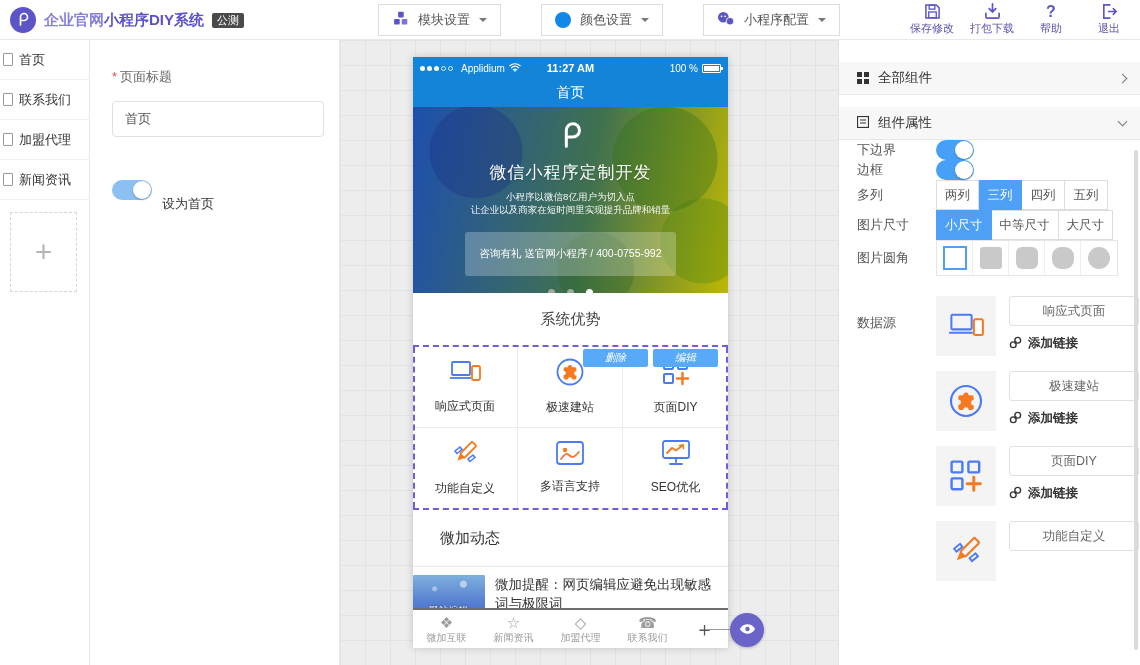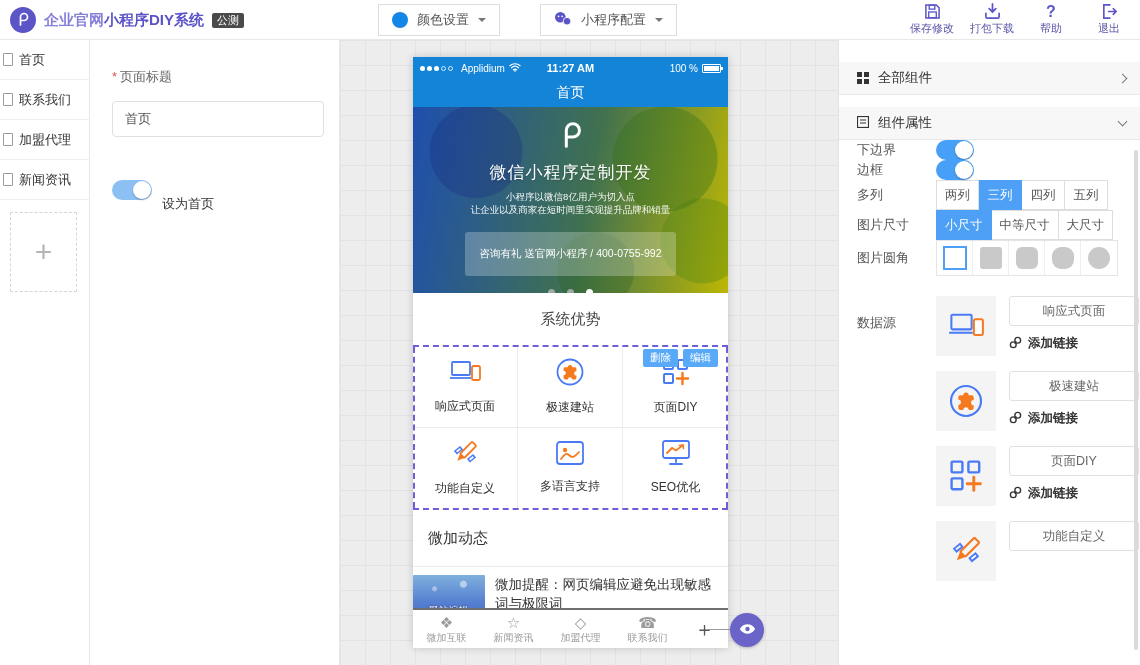--- a/index.html
+++ b/index.html
@@ -82,23 +82,23 @@
   .section-head { height:52px; display:flex; align-items:center; justify-content:center; font-size:15px; color:#444; background:#fff; }
 
   .fgrid { position:relative; height:165px; border-top:2px dashed #6c5fd8; border-bottom:2px dashed #6c5fd8; }
   .fgrid::before,.fgrid::after { content:""; position:absolute; top:0; bottom:0; width:0; border-left:2px dashed #6c5fd8; }
   .fgrid::before { left:0; } .fgrid::after { right:0; }
   .fgrid-inner { display:grid; grid-template-columns:1fr 1fr 1fr; grid-template-rows:1fr 1fr; height:100%; }
   .fcell { border-right:1px solid #ececec; border-bottom:1px solid #ececec; display:flex; flex-direction:column; align-items:center; justify-content:center; gap:8px; cursor:pointer; }
   .fcell:nth-child(3n) { border-right:none; } .fcell:nth-child(n+4) { border-bottom:none; }
   .fcell .flabel { font-size:12px; color:#333; }
   .sel-badges { position:absolute; top:2px; right:10px; display:flex; gap:5px; z-index:3; }
-  .sel-badge { background:#58a9f8; color:#fff; font-size:10.5px; padding:2px 7px; border-radius:2px; cursor:pointer; }
-
-  .dyn-head { height:57px; display:flex; align-items:center; padding-left:15px; font-size:15px; color:#333; border-bottom:1px solid #e9e9e9; background:#fff; }
+  .sel-badge { background:#58a9f8; color:#fff; font-size:10.5px; padding:2px 22px; border-radius:2px; cursor:pointer;font-style:italic; }
+
+  .dyn-head { height:57px; display:flex; align-items:center; padding-left:27px; font-size:15px; color:#333; border-bottom:1px solid #e9e9e9; background:#fff; }
   .news-item { display:flex; padding:8px 14px 0 0; background:#fff; }
   .news-thumb { width:72px; height:46px; flex:none; border-radius:1px; position:relative; overflow:hidden;
     background:radial-gradient(circle at 70% 20%, rgba(255,255,255,.5) 0 3px, transparent 4px),
                radial-gradient(circle at 30% 30%, rgba(255,255,255,.4) 0 2px, transparent 3px),
                linear-gradient(180deg,#7fb0de 0%,#557fd0 60%,#4a6cc0 100%); }
   .news-thumb span { position:absolute; left:0; right:0; bottom:4px; text-align:center; color:#fff; font-size:9px; letter-spacing:1px; text-shadow:0 0 2px rgba(0,0,40,.8); }
   .news-title { margin-left:10px; font-size:13.5px; color:#333; line-height:19px; }
 
   .tabbar { position:absolute; left:0; right:0; bottom:0; height:40px; background:#fff; border-top:2px solid #6e6e6e; display:flex; align-items:center; }
   .tab-item { flex:1; display:flex; flex-direction:column; align-items:center; justify-content:center; gap:0; color:#9b9b9b; cursor:pointer; padding-top:2px; }
@@ -154,20 +154,31 @@
           </svg>
       </div>
       <div class="app-title">
         <span class="t1">企业官网</span><span class="t2">小程序DIY系统</span>
       </div>
       <span class="beta-badge">公测</span>
     </div>
 
     <div class="menus">
       <div class="menu-btn">
+        <span>
+          <svg width="17" height="16" viewBox="0 0 20 20">
+              <rect x="7" y="1" width="7" height="7" rx="1" fill="#5a54c6"></rect>
+              <rect x="2" y="10" width="7" height="7" rx="1" fill="#5a54c6"></rect>
+              <rect x="11.5" y="10" width="7" height="7" rx="1" fill="#7a74d6"></rect>
+            </svg>
+        </span>
+        <span>模块设置</span>
+        <span class="caret"></span>
+      </div>
+      <div class="menu-btn">
         <span class="color-dot"></span>
         <span>颜色设置</span>
         <span class="caret"></span>
       </div>
       <div class="menu-btn">
         <span>
           <svg width="18" height="16" viewBox="0 0 20 18">
               <circle cx="7" cy="7" r="6" fill="#5a54c6"></circle>
               <circle cx="14.5" cy="11.5" r="4.3" fill="#5a54c6" stroke="#fff" stroke-width="1"></circle>
               <circle cx="5" cy="6" r="1" fill="#fff"></circle>

